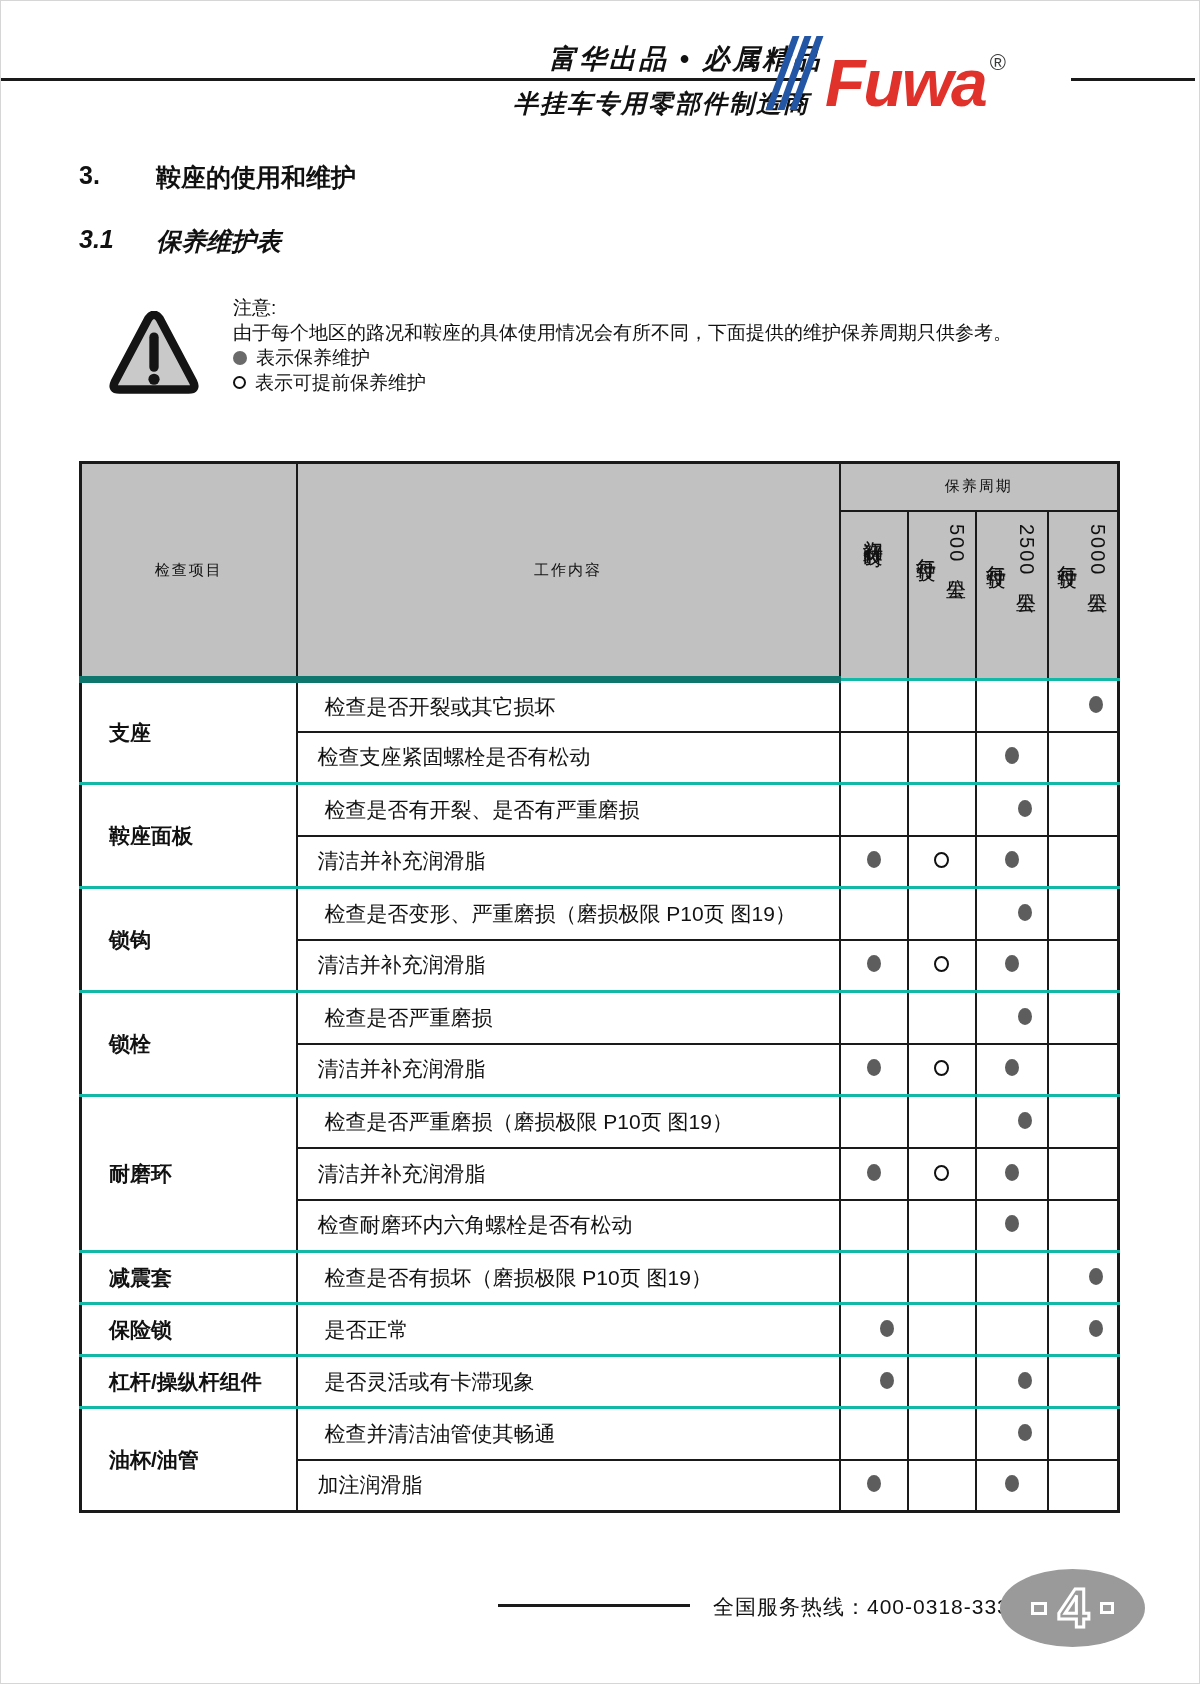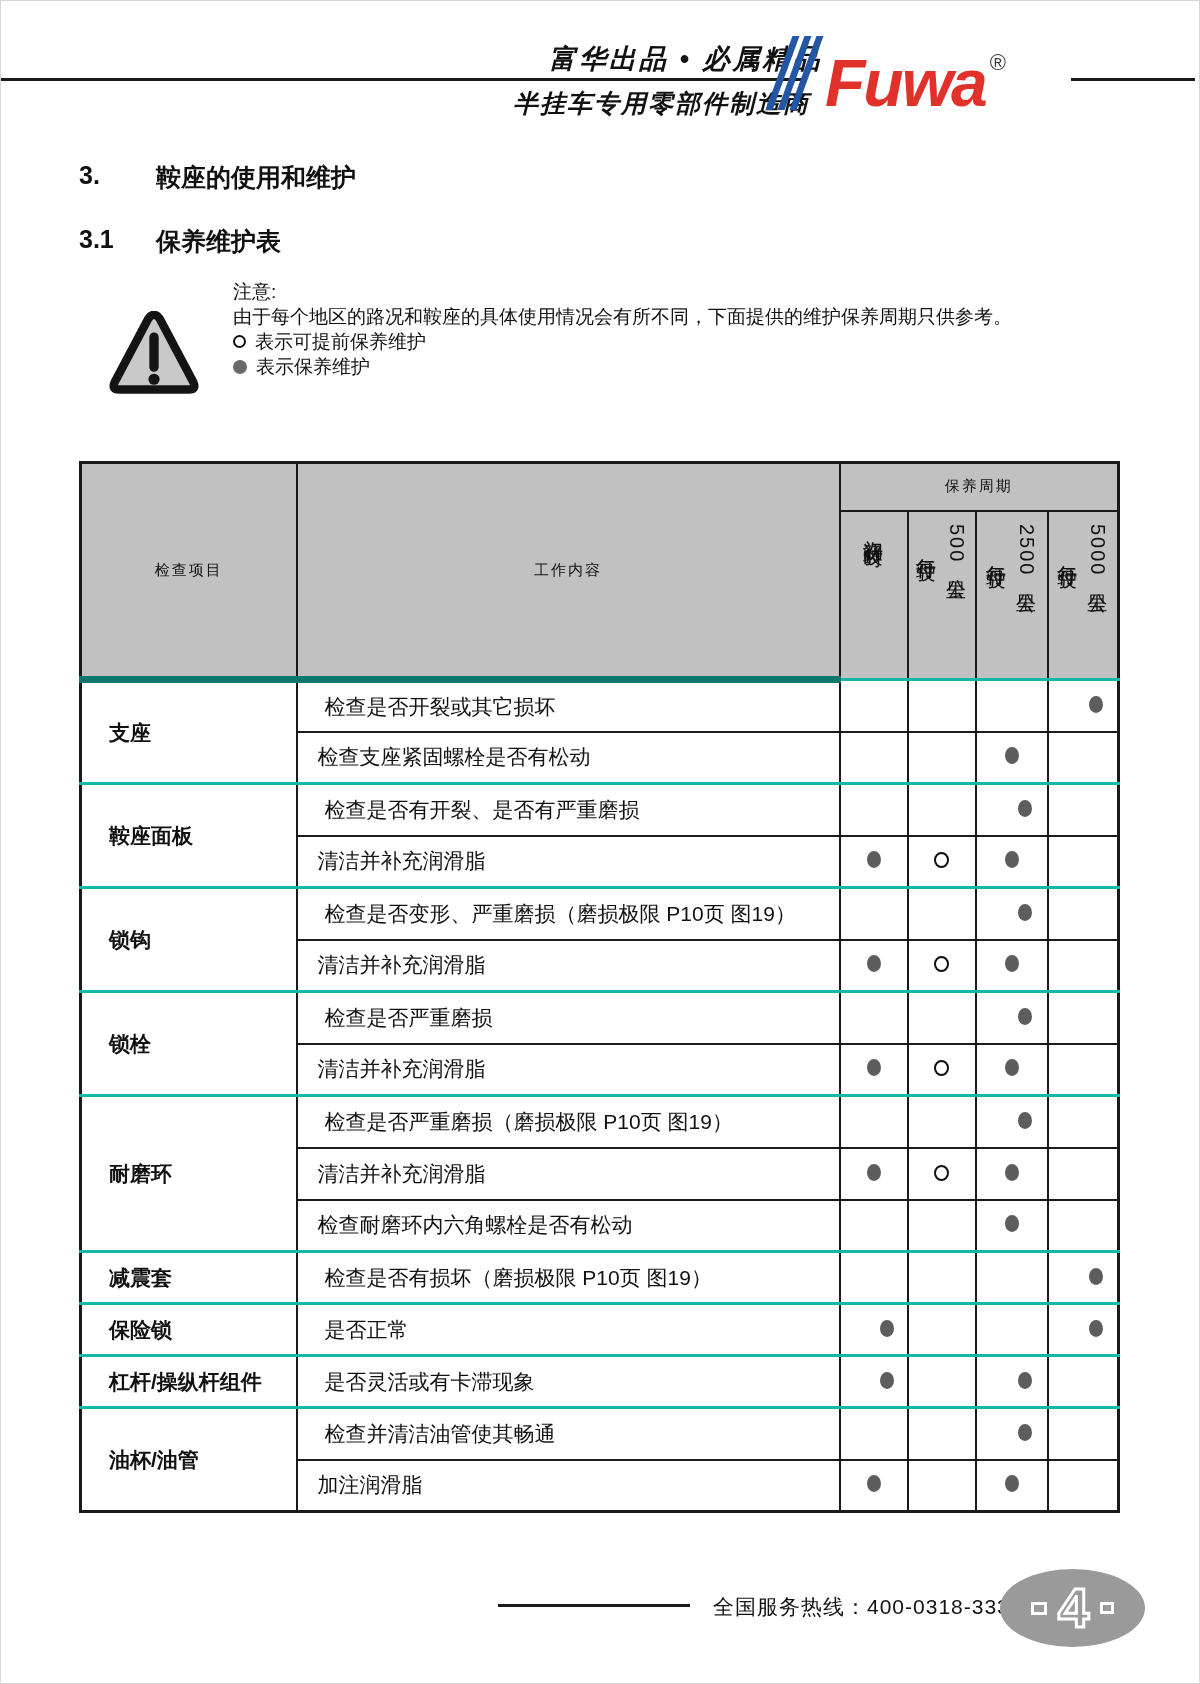--- a/index.html
+++ b/index.html
@@ -52,26 +52,26 @@
   }
   .logo-reg {
     font-size: 22px; color: #3a3a3a; font-style: normal; font-weight: normal;
     vertical-align: 36px; margin-left: 4px;
   }
 
   
   .heading { position: absolute; left: 78px; display: flex; font-weight: bold; font-size: 25px; }
   .heading .num { width: 77px; }
   .heading-3 { top: 160px; }
-  .heading-31 { top: 224px; }
+  .heading-31 { top: 224px; font-style: italic; }
 
   
   .warning-icon { position: absolute; left: 106px; top: 310px; }
   .notice-text {
-    position: absolute; left: 232px; top: 278px;
+    position: absolute; left: 232px; top: 294px;
     font-size: 19px; line-height: 25px;
   }
   .legend-row { display: flex; align-items: center; gap: 9px; }
   .legend-dot-filled {
     display: inline-block; width: 14px; height: 14px; border-radius: 50%;
     background: #6a6a6a; flex: 0 0 auto;
   }
   .legend-dot-open {
     display: inline-block; width: 13px; height: 13px; border-radius: 50%;
     background: #fff; border: 2px solid #111; flex: 0 0 auto;
@@ -170,26 +170,26 @@
     <svg width="94" height="86" viewBox="0 0 100 92">
       <path d="M 44 8 L 8 76 Q 4 84 13 84 L 87 84 Q 96 84 92 76 L 56 8 Q 50 0 44 8 Z" fill="#c9c9c9" stroke="#141414" stroke-width="9" stroke-linejoin="round"></path>
       <line x1="50" y1="28" x2="50" y2="60" stroke="#141414" stroke-width="10" stroke-linecap="round"></line>
       <circle cx="50" cy="73" r="6" fill="#141414"></circle>
     </svg>
   </div>
   <div class="notice-text">
     <div>注意:</div>
     <div>由于每个地区的路况和鞍座的具体使用情况会有所不同，下面提供的维护保养周期只供参考。</div>
     <div class="legend-row">
+      <span class="legend-dot-filled"></span>
+      <span>表示保养维护</span>
+    </div>
+    <div class="legend-row">
       <span class="legend-dot-open"></span>
       <span>表示可提前保养维护</span>
-    </div>
-    <div class="legend-row">
-      <span class="legend-dot-filled"></span>
-      <span>表示保养维护</span>
     </div>
   </div>
 
   <table class="maint">
     <colgroup>
       <col style="width:216px">
         <col style="width:543px">
       <col style="width:68px">
         <col style="width:68px">
       <col style="width:72px">

